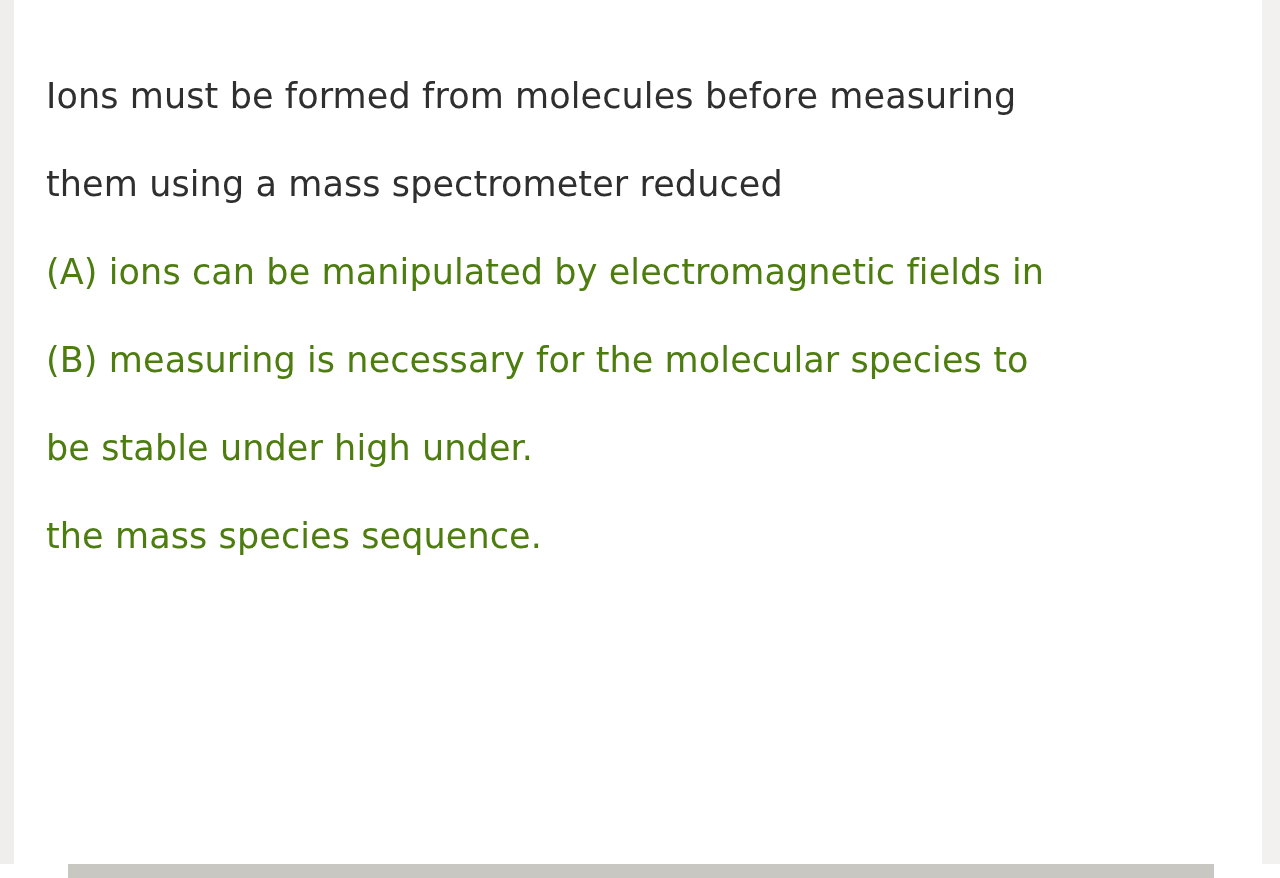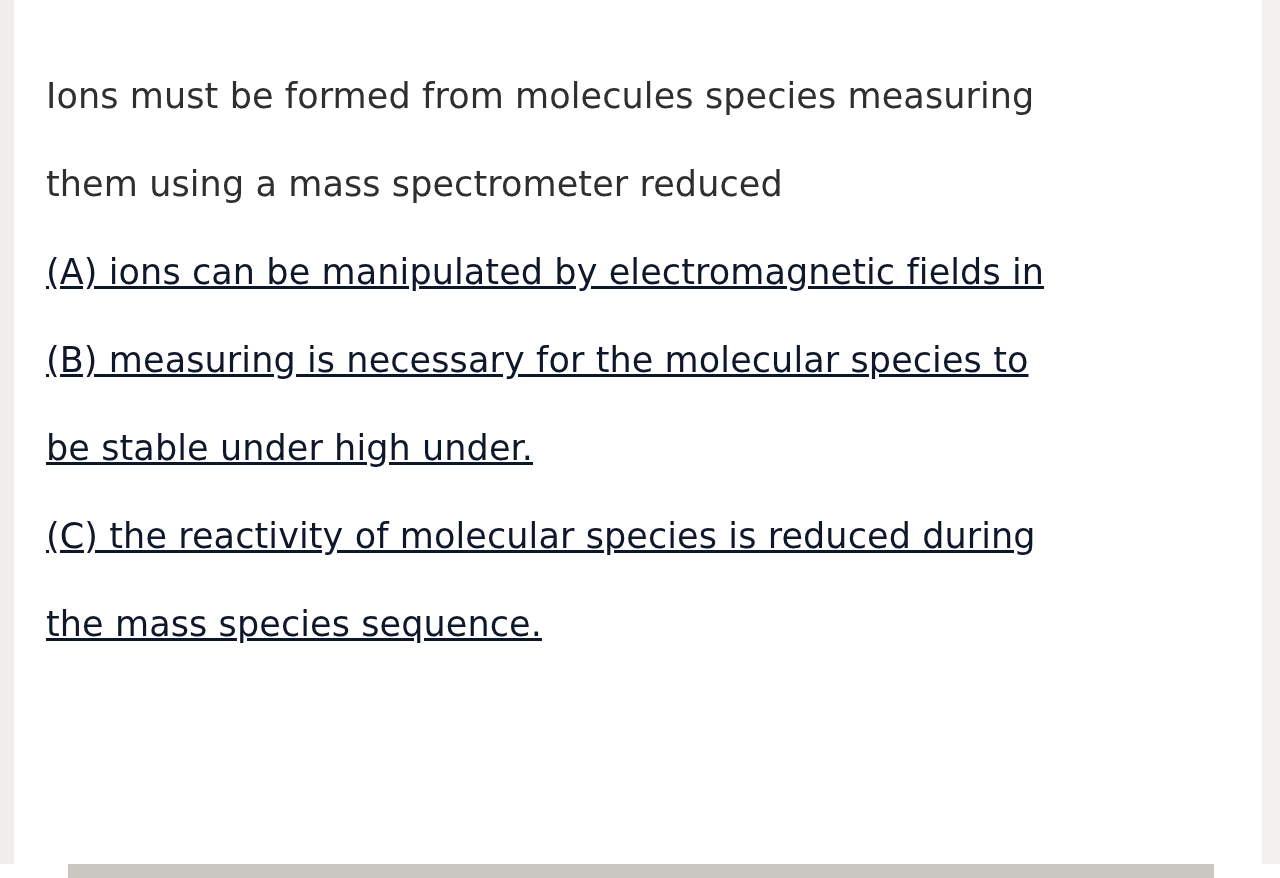--- a/index.html
+++ b/index.html
@@ -49,22 +49,21 @@
     color: #2f2f2f;
     font-size: 35px;
     line-height: 88px;
     letter-spacing: 0.1px;
     white-space: nowrap;
   }
   .stem {
     color: #2f2f2f;
   }
   .choice {
-    color: #0f172a;
-    text-decoration: underline;
+    color: #4d7c0f;
   }
   .bottom-bar {
     position: absolute;
     left: 68px;
     bottom: 0;
     width: 1146px;
     height: 14px;
     background: #c9c7c2;
   }
   .bottom-strip {
@@ -79,29 +78,28 @@
 </head>
 <body>
 
 <div class="page">
 
   <div class="edge-left"></div>
   <div class="edge-right"></div>
 
   <div class="question-block">
 
-    <div class="line stem">Ions must be formed from molecules species measuring</div>
+    <div class="line stem">Ions must be formed from molecules before measuring</div>
     <div class="line stem">them using a mass spectrometer reduced</div>
 
     <div class="line choice">(A) ions can be manipulated by electromagnetic fields in</div>
 
     <div class="line choice">(B) measuring is necessary for the molecular species to</div>
     <div class="line choice">be stable under high under.</div>
 
-    <div class="line choice">(C) the reactivity of molecular species is reduced during</div>
     <div class="line choice">the mass species sequence.</div>
 
 
   </div>
 
   <div class="bottom-strip"></div>
   <div class="bottom-bar"></div>
 
 </div>
 

